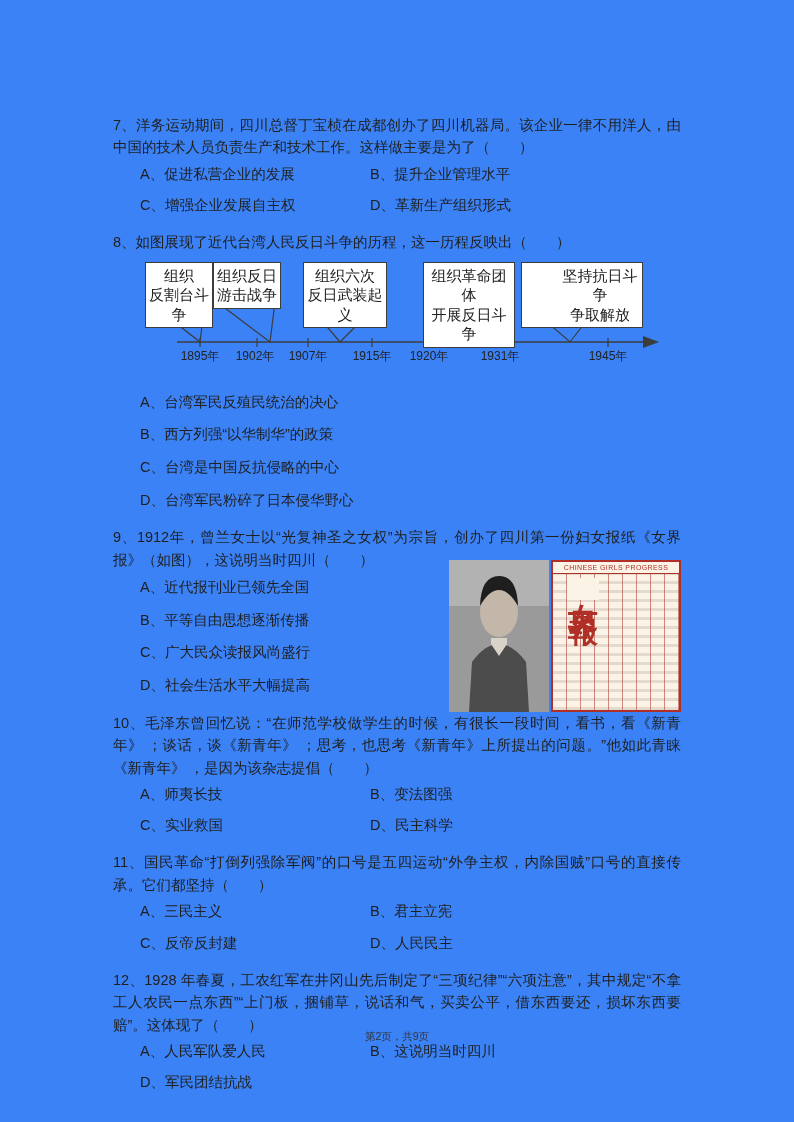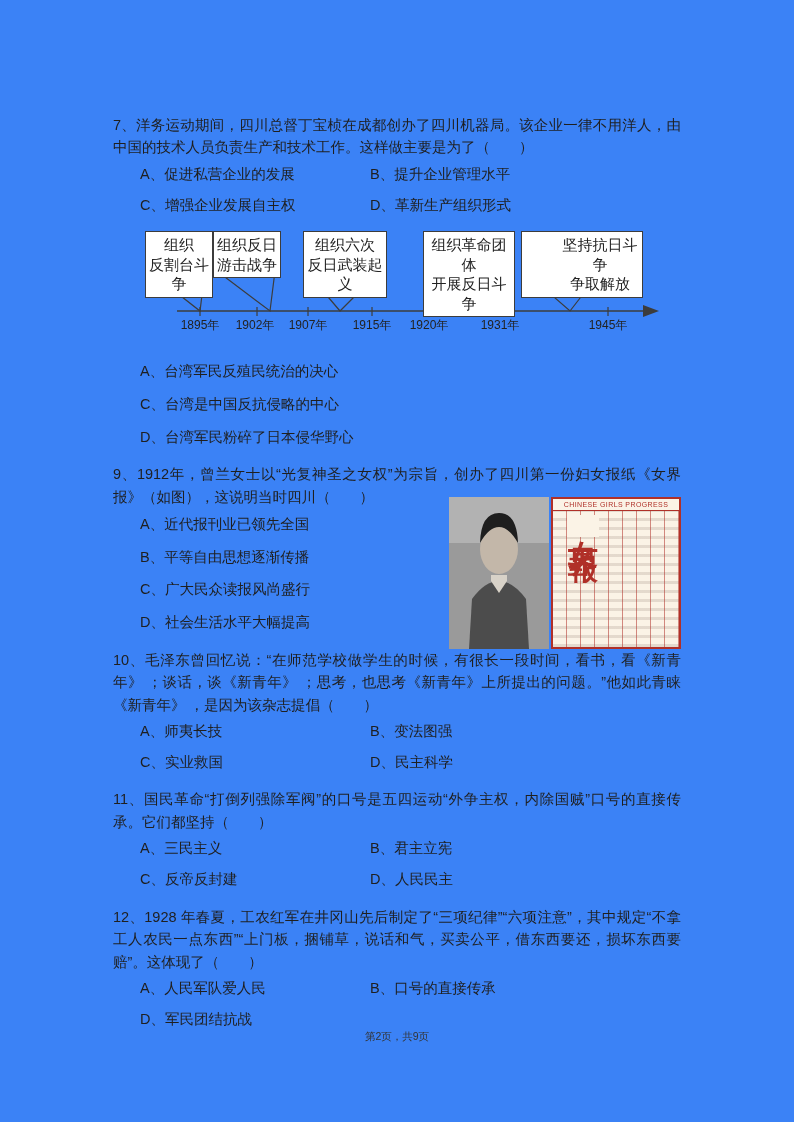--- a/index.html
+++ b/index.html
@@ -50,20 +50,21 @@
       <p class="stem">7、洋务运动期间，四川总督丁宝桢在成都创办了四川机器局。该企业一律不用洋人，由中国的技术人员负责生产和技术工作。这样做主要是为了（　　）</p>
       <div class="options two-col">
         <div class="option">A、促进私营企业的发展</div>
         <div class="option">B、提升企业管理水平</div>
         <div class="option">C、增强企业发展自主权</div>
         <div class="option">D、革新生产组织形式</div>
       </div>
     </section>
 
     <section class="question">
+      <p class="stem">8、如图展现了近代台湾人民反日斗争的历程，这一历程反映出（　　）</p>
 
       <div class="timeline">
         <svg class="tl-svg" viewBox="0 0 532 122">
 
           <polyline points="6,40 57,80 62,40" fill="none" stroke="#3c3c3c" stroke-width="1.2"></polyline>
           <polyline points="74,40 127,80 132,40" fill="none" stroke="#3c3c3c" stroke-width="1.2"></polyline>
           <polyline points="163,40 197,80 237,40" fill="none" stroke="#3c3c3c" stroke-width="1.2"></polyline>
           <polyline points="283,40 327,80 365,40" fill="none" stroke="#3c3c3c" stroke-width="1.2"></polyline>
           <polyline points="381,40 427,80 458,40" fill="none" stroke="#3c3c3c" stroke-width="1.2"></polyline>
 
@@ -92,20 +93,21 @@
         <div class="tl-year" style="left:88px;">1902年</div>
         <div class="tl-year" style="left:141px;">1907年</div>
         <div class="tl-year" style="left:205px;">1915年</div>
         <div class="tl-year" style="left:262px;">1920年</div>
         <div class="tl-year" style="left:333px;">1931年</div>
         <div class="tl-year" style="left:441px;">1945年</div>
       </div>
 
       <div class="options options-stack">
         <div class="option">A、台湾军民反殖民统治的决心</div>
+        <div class="option">B、西方列强“以华制华”的政策</div>
         <div class="option">C、台湾是中国反抗侵略的中心</div>
         <div class="option">D、台湾军民粉碎了日本侵华野心</div>
       </div>
     </section>
 
     <section class="question q9-block">
       <p class="stem">9、1912年，曾兰女士以“光复神圣之女权”为宗旨，创办了四川第一份妇女报纸《女界报》（如图），这说明当时四川（　　）</p>
 
       <div class="figure">
         <svg class="portrait" viewBox="0 0 100 152">
@@ -149,21 +151,21 @@
         <div class="option">B、君主立宪</div>
         <div class="option">C、反帝反封建</div>
         <div class="option">D、人民民主</div>
       </div>
     </section>
 
     <section class="question">
       <p class="stem">12、1928 年春夏，工农红军在井冈山先后制定了“三项纪律”“六项注意”，其中规定“不拿工人农民一点东西”“上门板，捆铺草，说话和气，买卖公平，借东西要还，损坏东西要赔”。这体现了（　　）</p>
       <div class="options two-col">
         <div class="option">A、人民军队爱人民</div>
-        <div class="option">B、口号的直接传承</div>
+        <div class="option">B、这说明当时四川</div>
         <div class="option">D、军民团结抗战</div>
       </div>
     </section>
 
   </div>
 
   <div class="footer">第2页，共9页</div>
 </div>
 
 </body></html>

